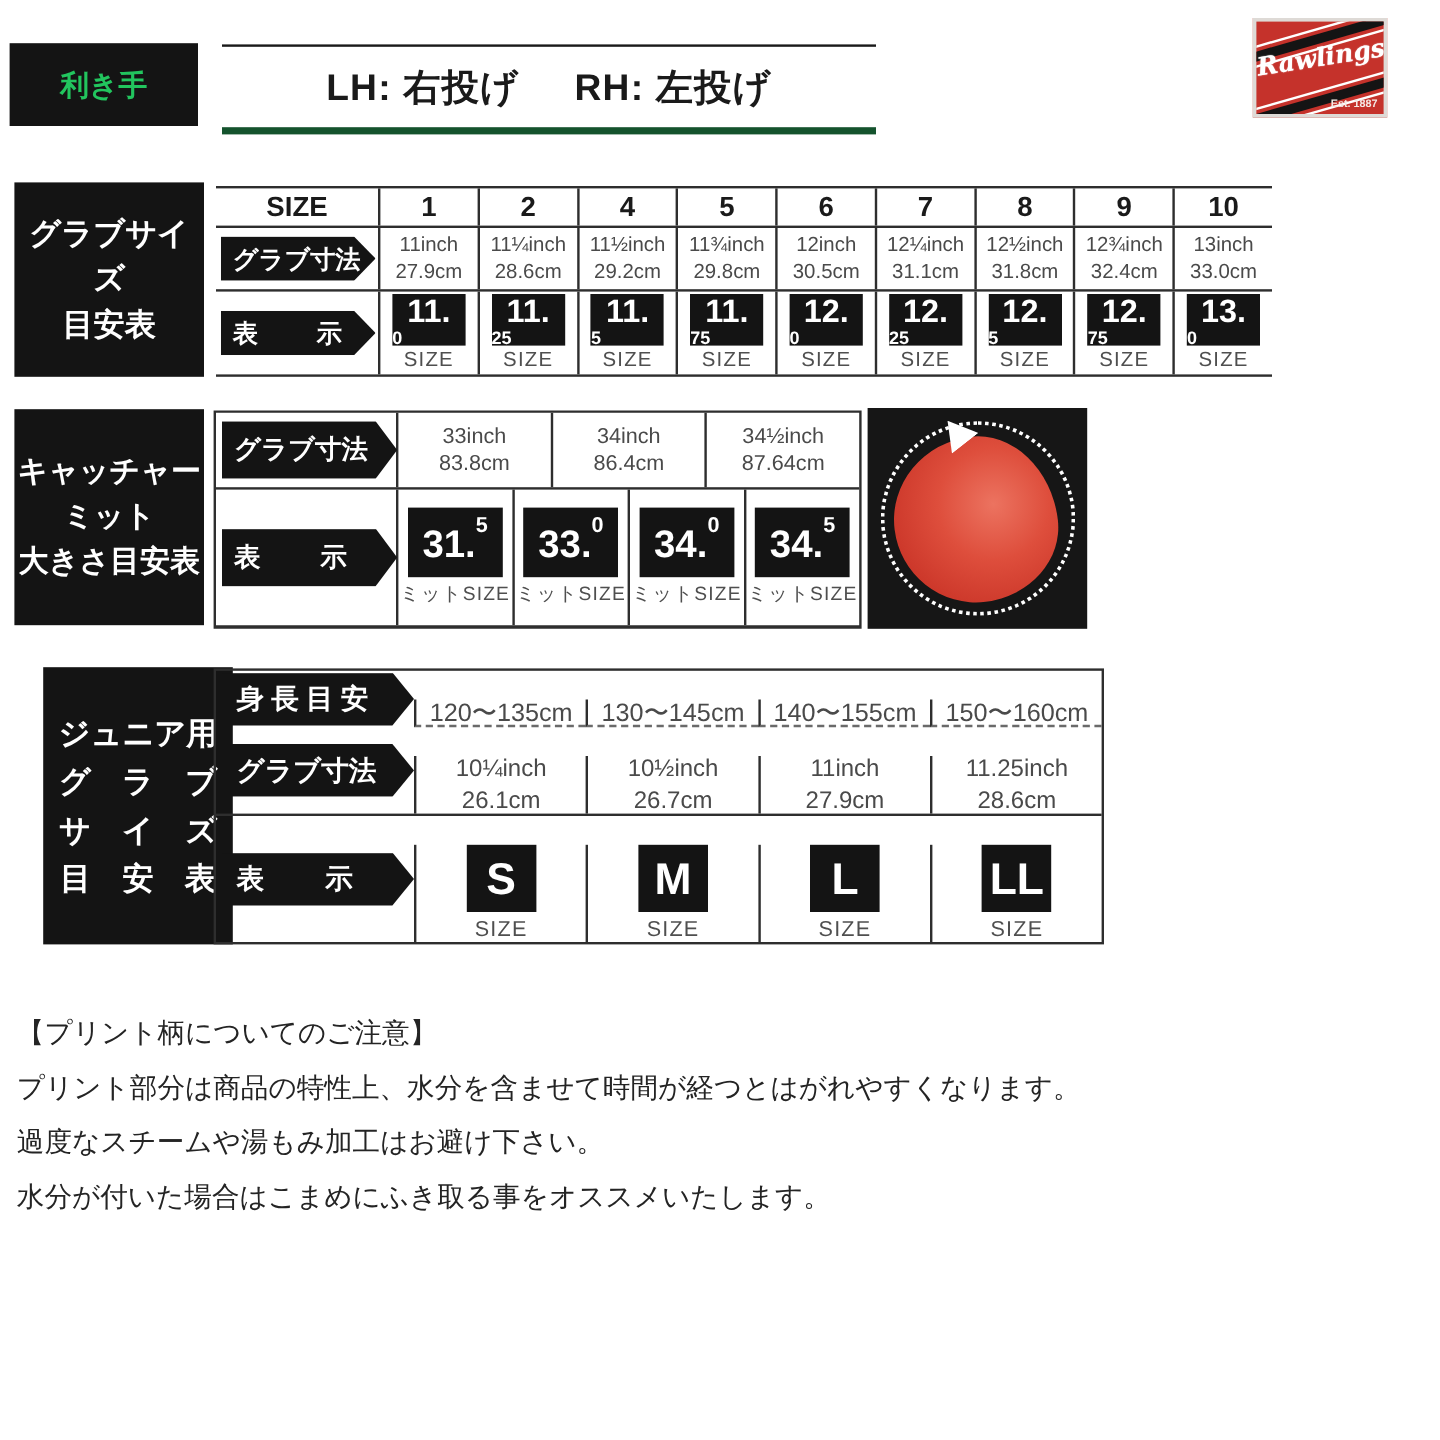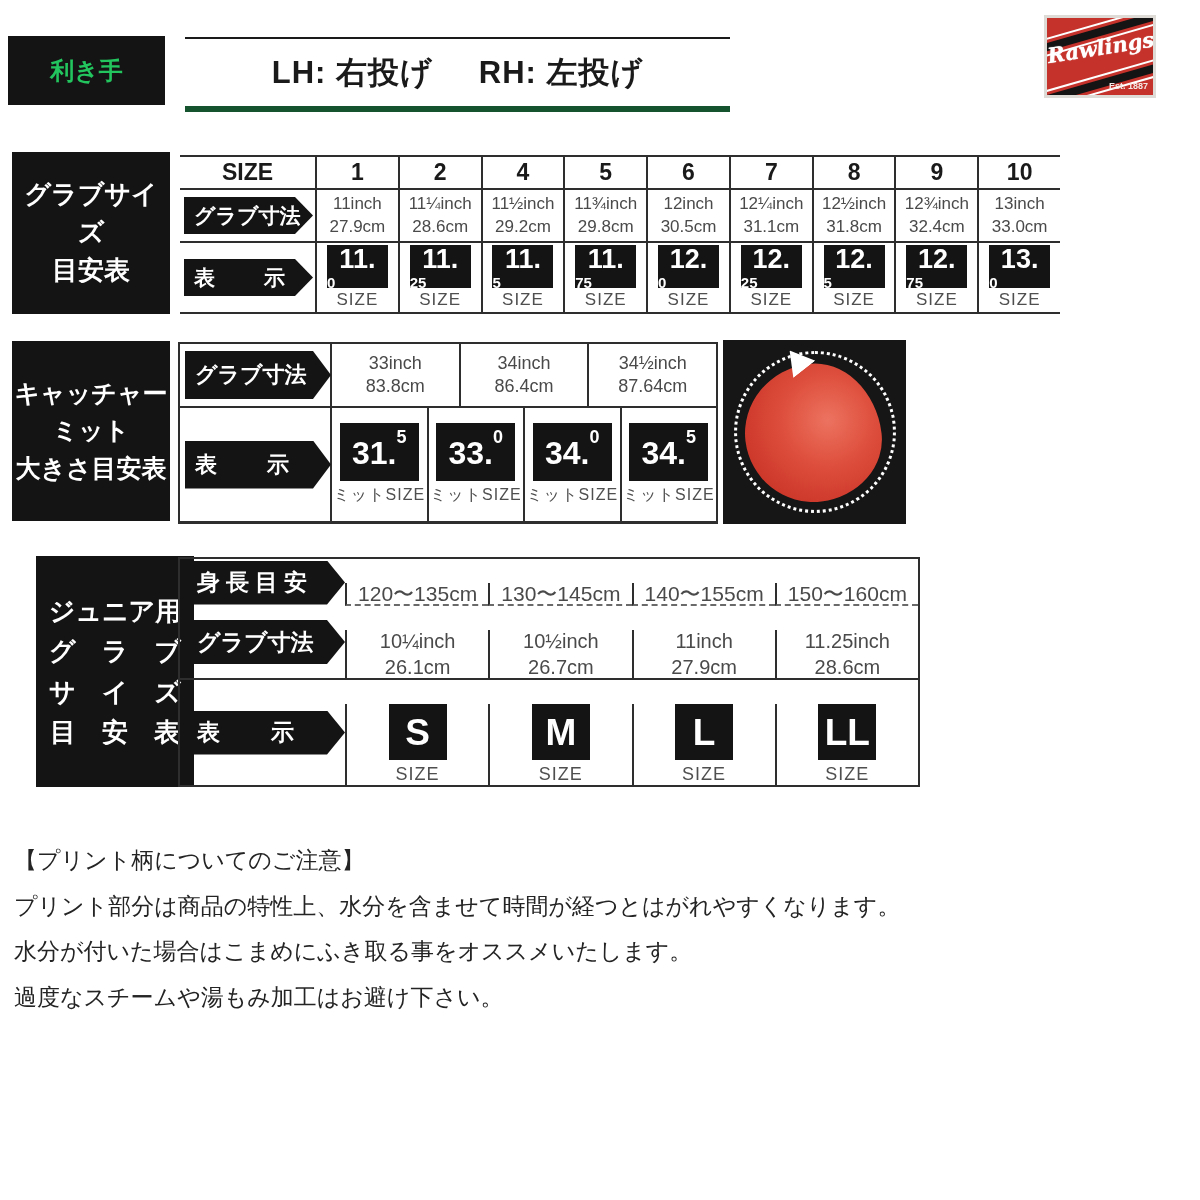--- a/index.html
+++ b/index.html
@@ -391,17 +391,17 @@
             <span class="main">LL</span>
           </div>
           <span class="sizecap">SIZE</span>
         </div>
     </div>
   </div>
 
   <div class="notes">
     <div>【プリント柄についてのご注意】</div>
     <div>プリント部分は商品の特性上、水分を含ませて時間が経つとはがれやすくなります。</div>
+    <div>過度なスチームや湯もみ加工はお避け下さい。</div>
     <div>水分が付いた場合はこまめにふき取る事をオススメいたします。</div>
-    <div>過度なスチームや湯もみ加工はお避け下さい。</div>
   </div>
 
 </div>
 
 </body></html>

